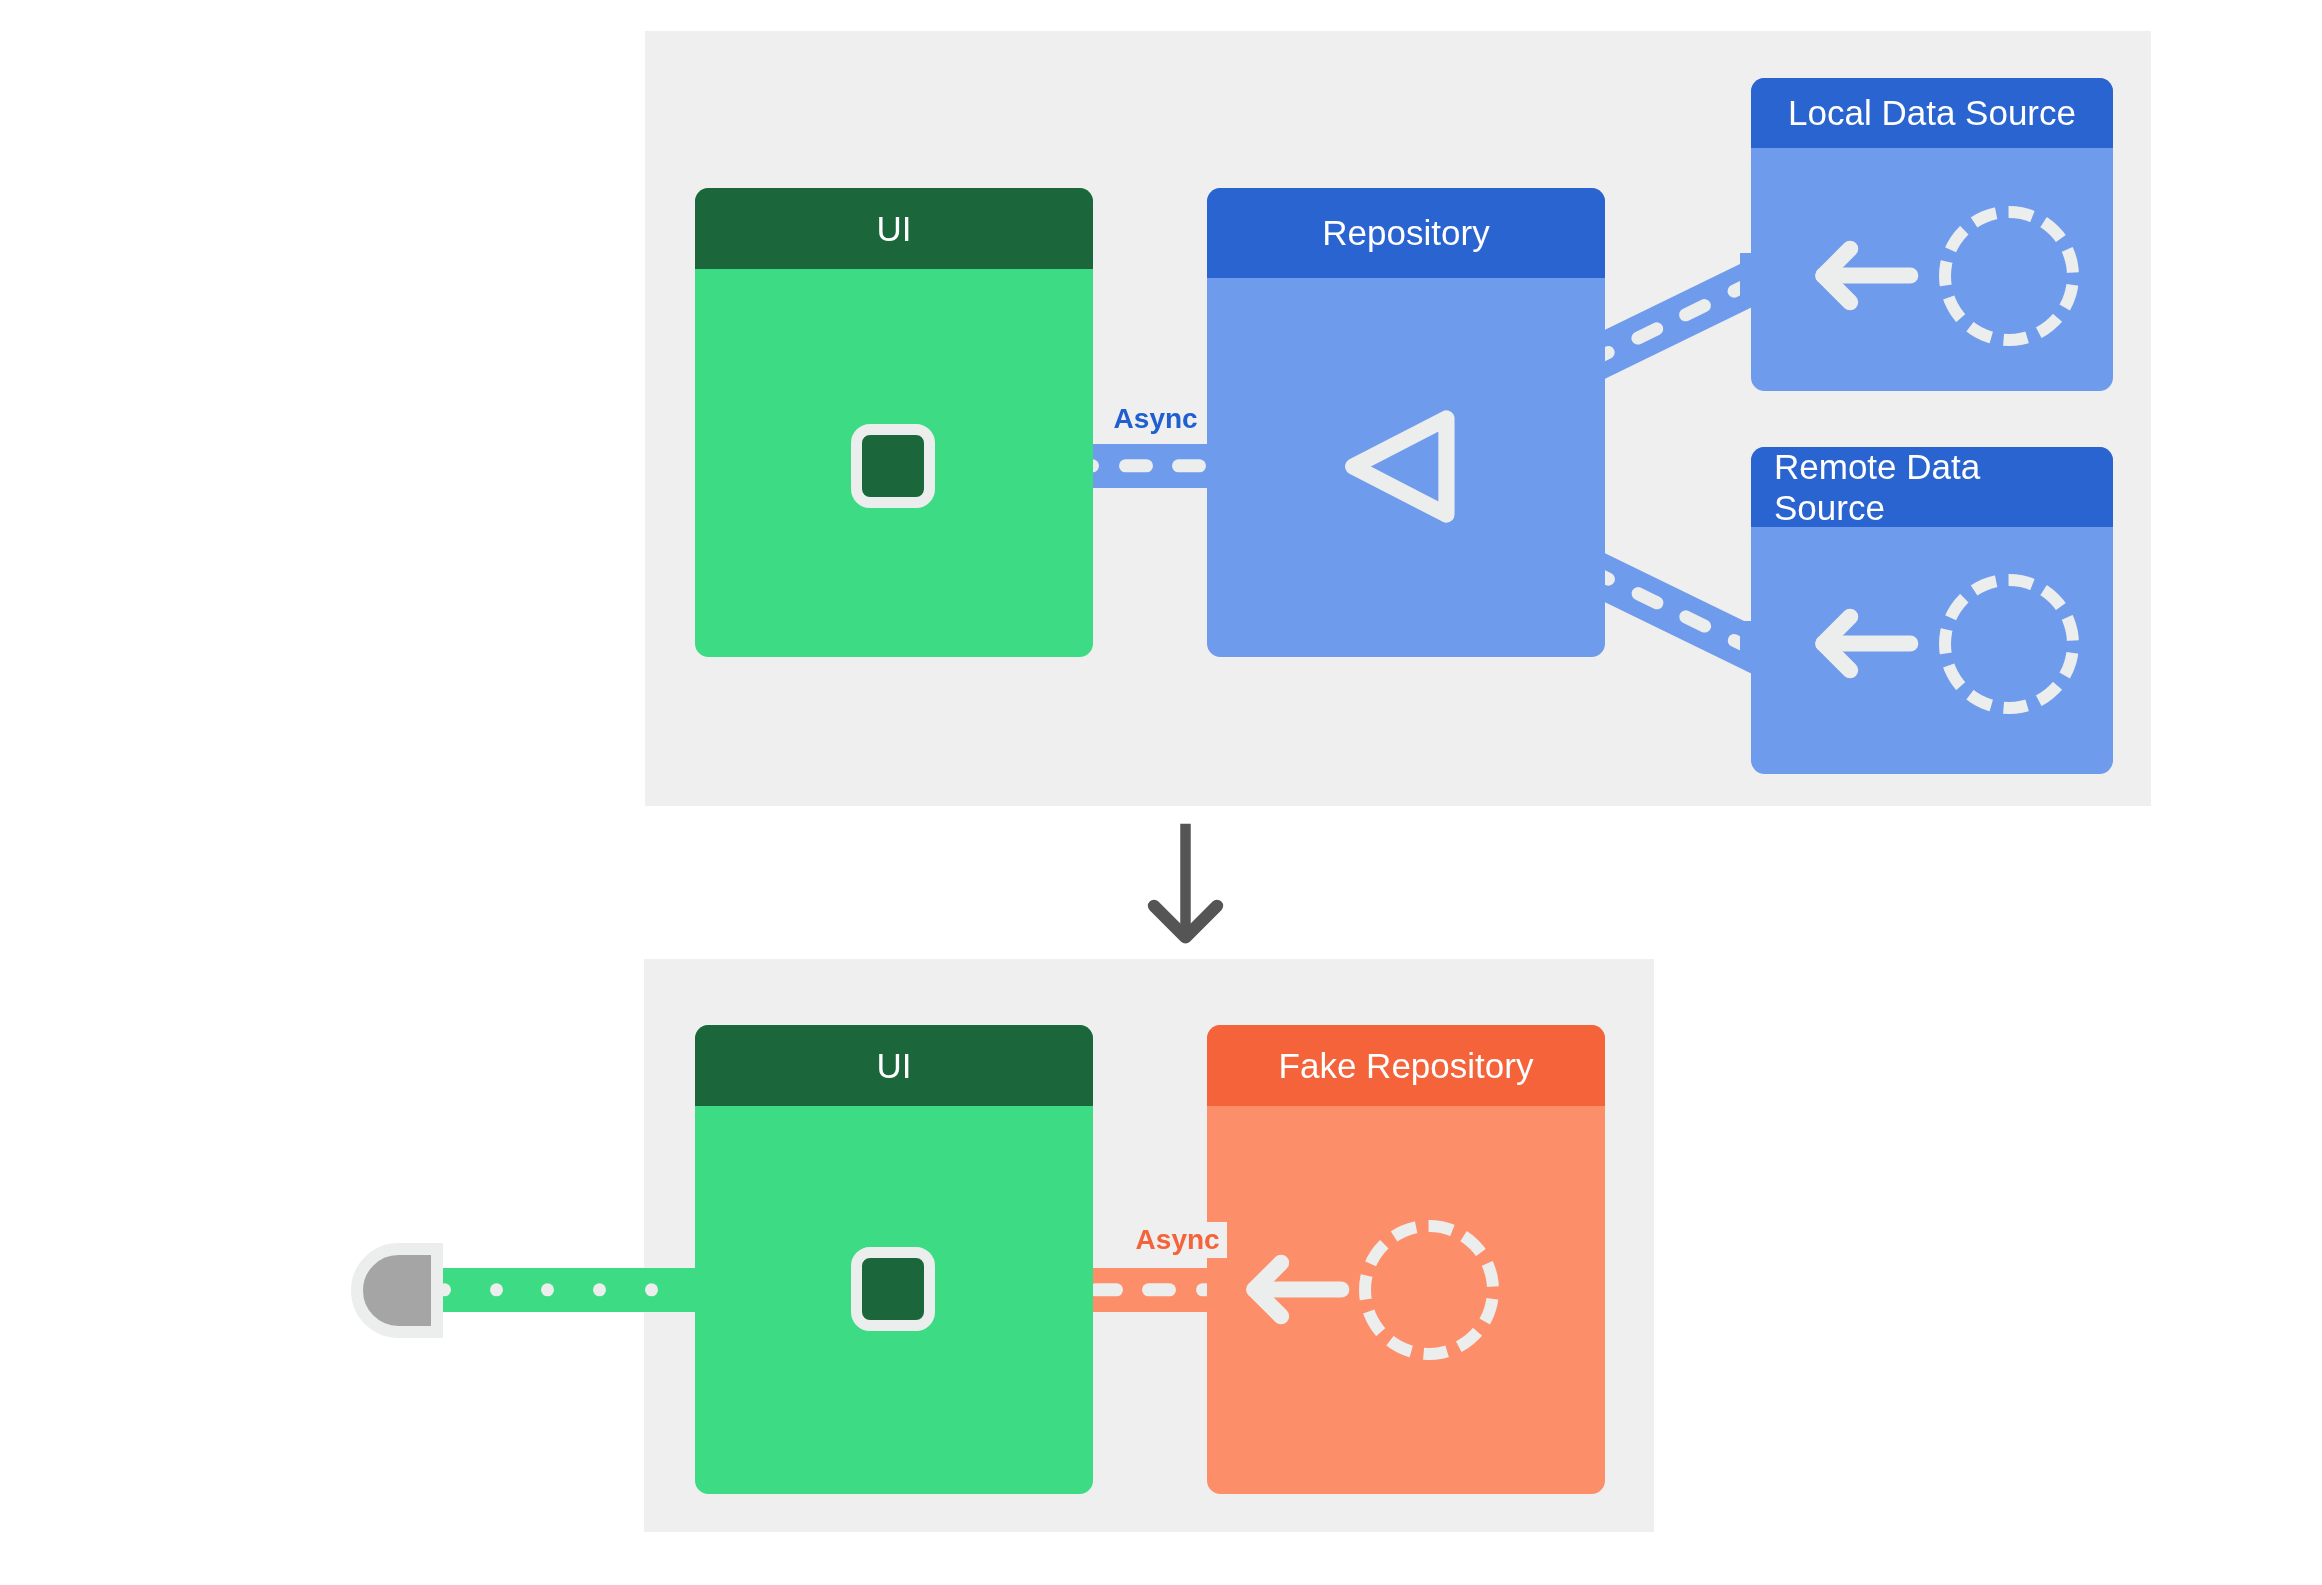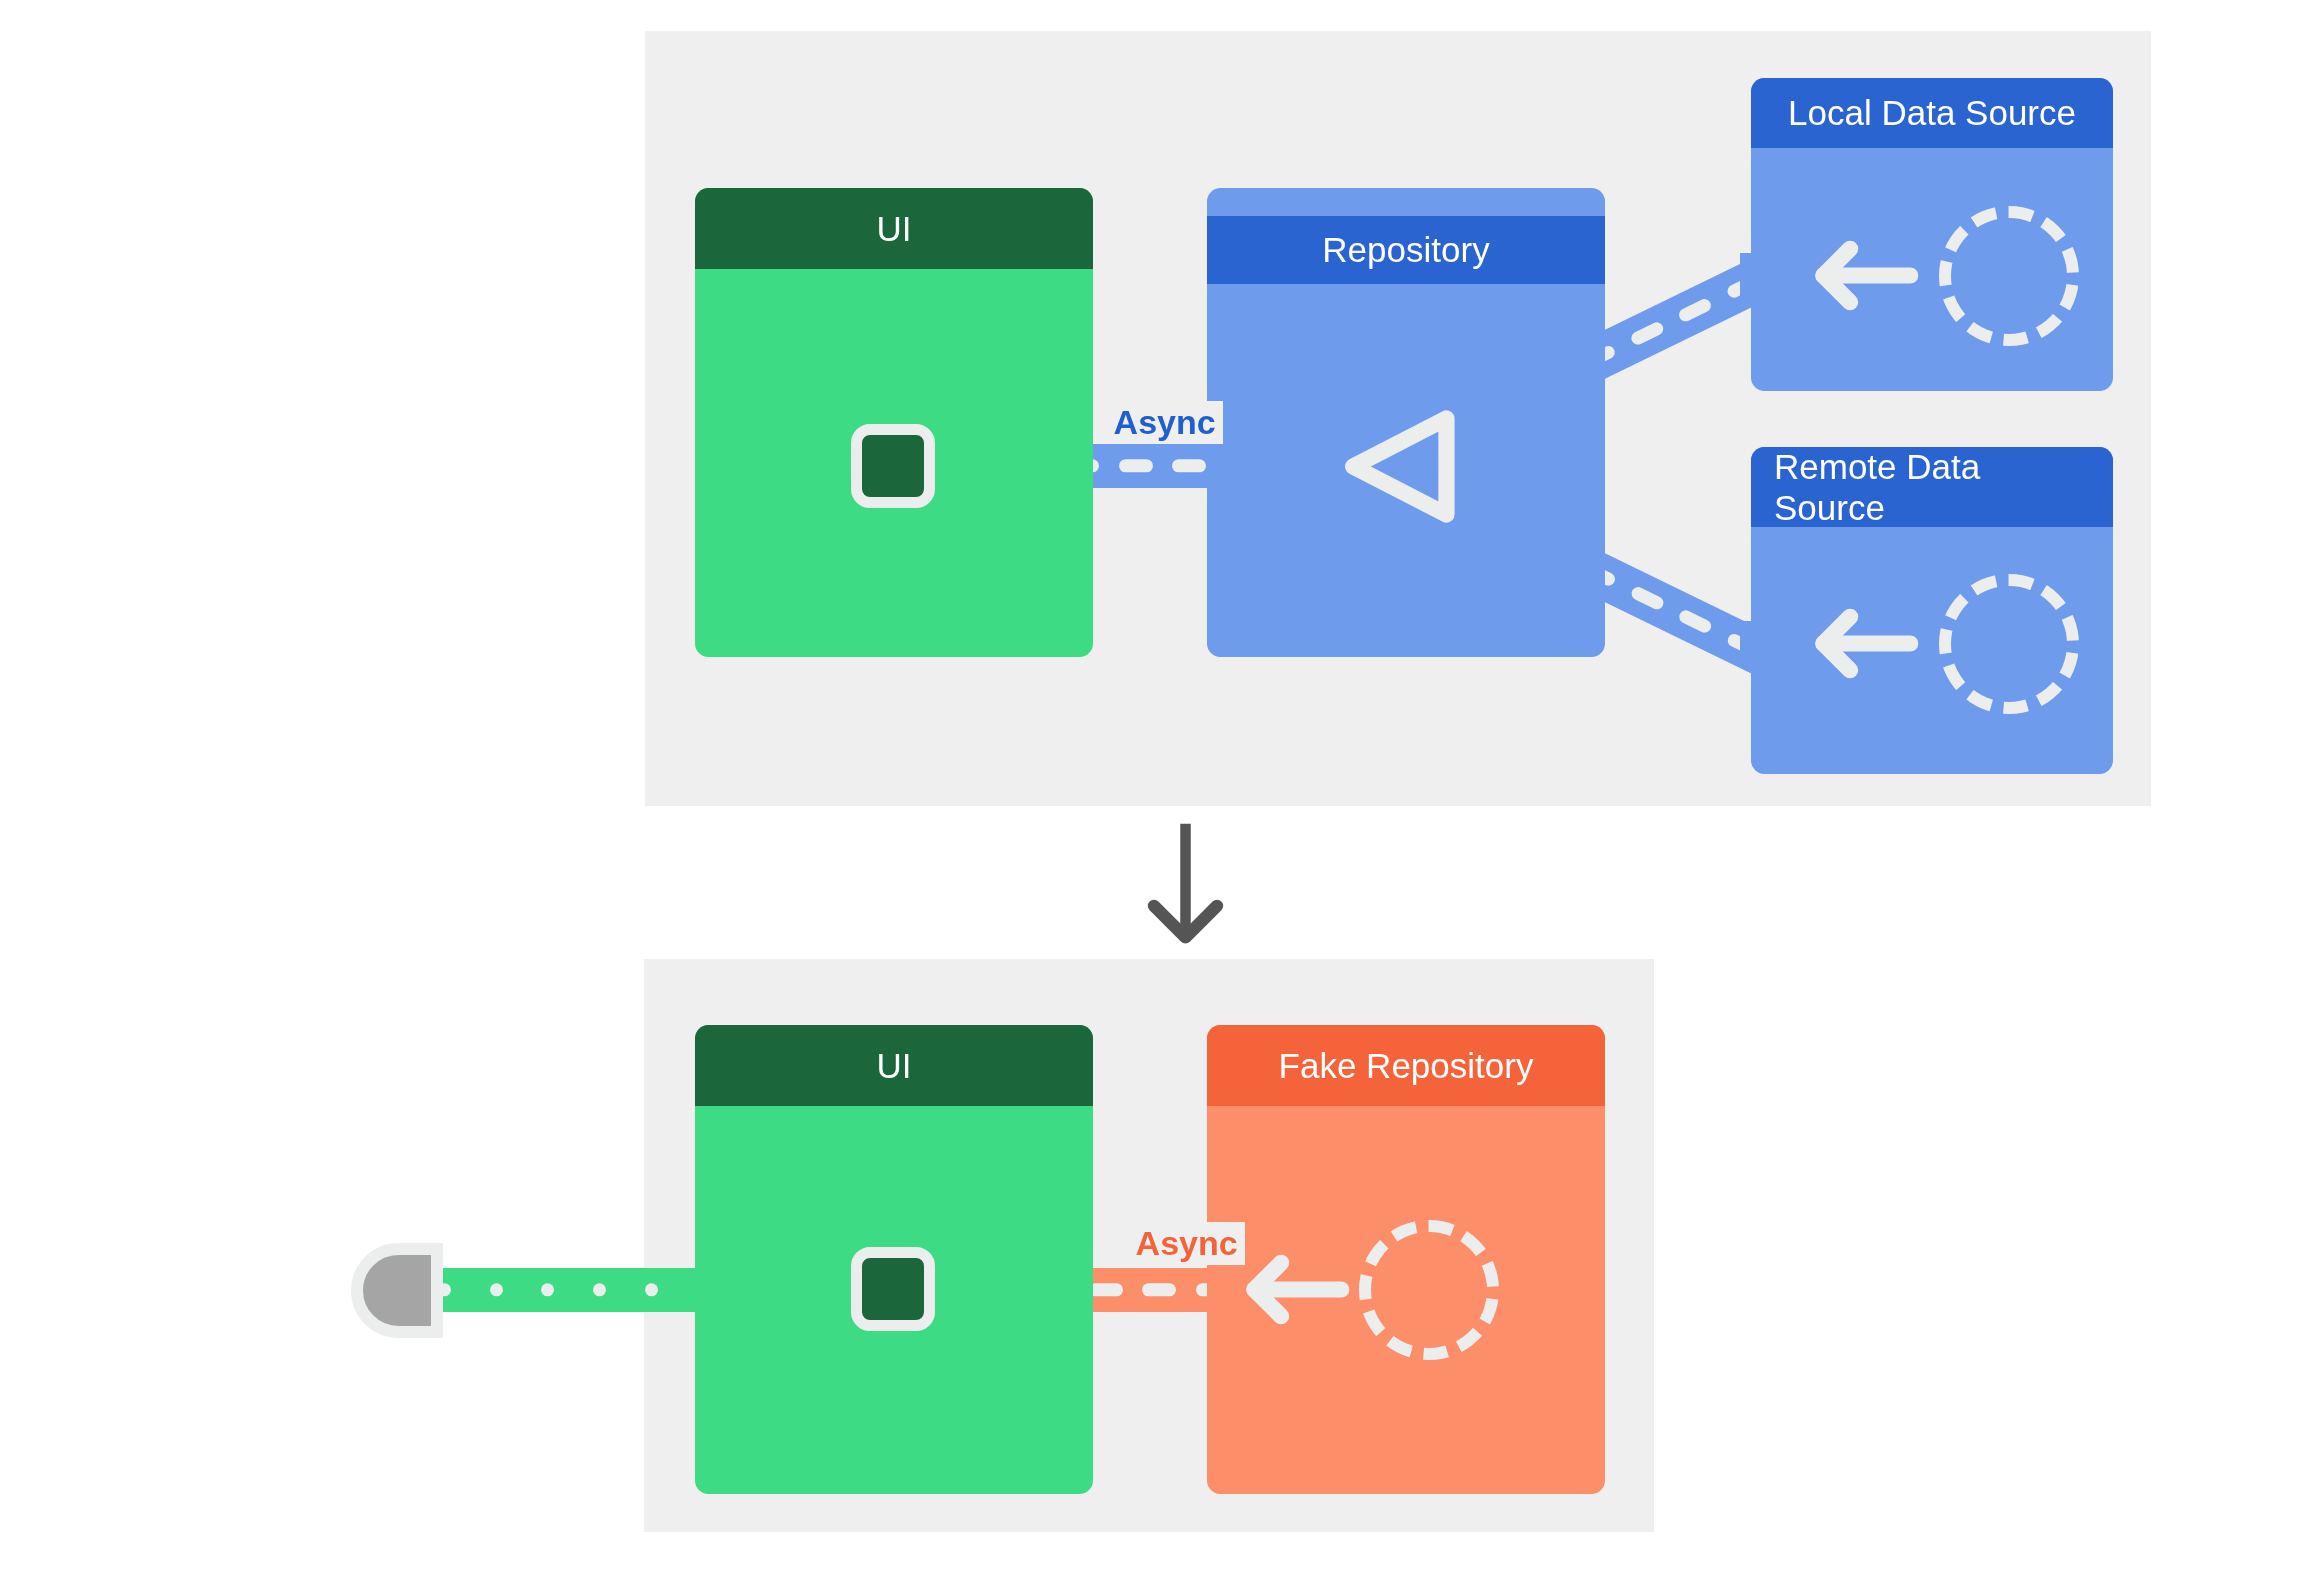--- a/index.html
+++ b/index.html
@@ -24,21 +24,21 @@
 
   .diag{position:absolute;transform-origin:0 50%;}
 
   .plug{position:absolute;background:#1b663b;border:11.5px solid #eceded;
         border-radius:19px;box-sizing:border-box;}
 
   .socket{position:absolute;box-sizing:border-box;
           background:#a5a5a5;border:12.4px solid #eceded;
           border-radius:67px 0 0 67px;}
 
-  .label{position:absolute;font-size:34px;font-weight:bold;
+  .label{position:absolute;font-size:28px;font-weight:bold;
          background:#efefef;padding:1.9px 7.6px;white-space:nowrap;}
 
   .ring{position:absolute;border-radius:50%;
         border:12.4px dashed #eceded;box-sizing:border-box;}
 
   svg{display:block;overflow:visible;}
   .abs-svg{position:absolute;}
 </style>
 </head>
 <body>
@@ -96,21 +96,21 @@
 
   <div class="card" style="left:695px;top:188px;width:398px;height:469px;background:#3ddc84;">
     <div class="card-header" style="height:81px;background:#1b663b;">
       <span>UI</span>
     </div>
   </div>
 
   <div class="plug" style="left:851px;top:424px;width:84px;height:84px;"></div>
 
   <div class="card" style="left:1207px;top:188px;width:398px;height:469px;background:#6f9bec;">
-    <div class="card-header" style="height:68px;background:#2a64d0;margin-top:28px;">
+    <div class="card-header" style="height:90px;background:#2a64d0;">
       <span>Repository</span>
     </div>
   </div>
 
   <svg class="abs-svg" style="left:1334px;top:407px;" width="124" height="119" viewBox="0 0 130 125">
     <path d="M118 12 L118 113 L20 62.5 Z" fill="none" stroke="#eceded" stroke-width="17" stroke-linejoin="round" stroke-linecap="round"></path>
   </svg>
 
   <div class="card" style="left:1751px;top:78px;width:362px;height:177px;background:#6f9bec;">
     <div class="card-header" style="height:70px;background:#2a64d0;">

